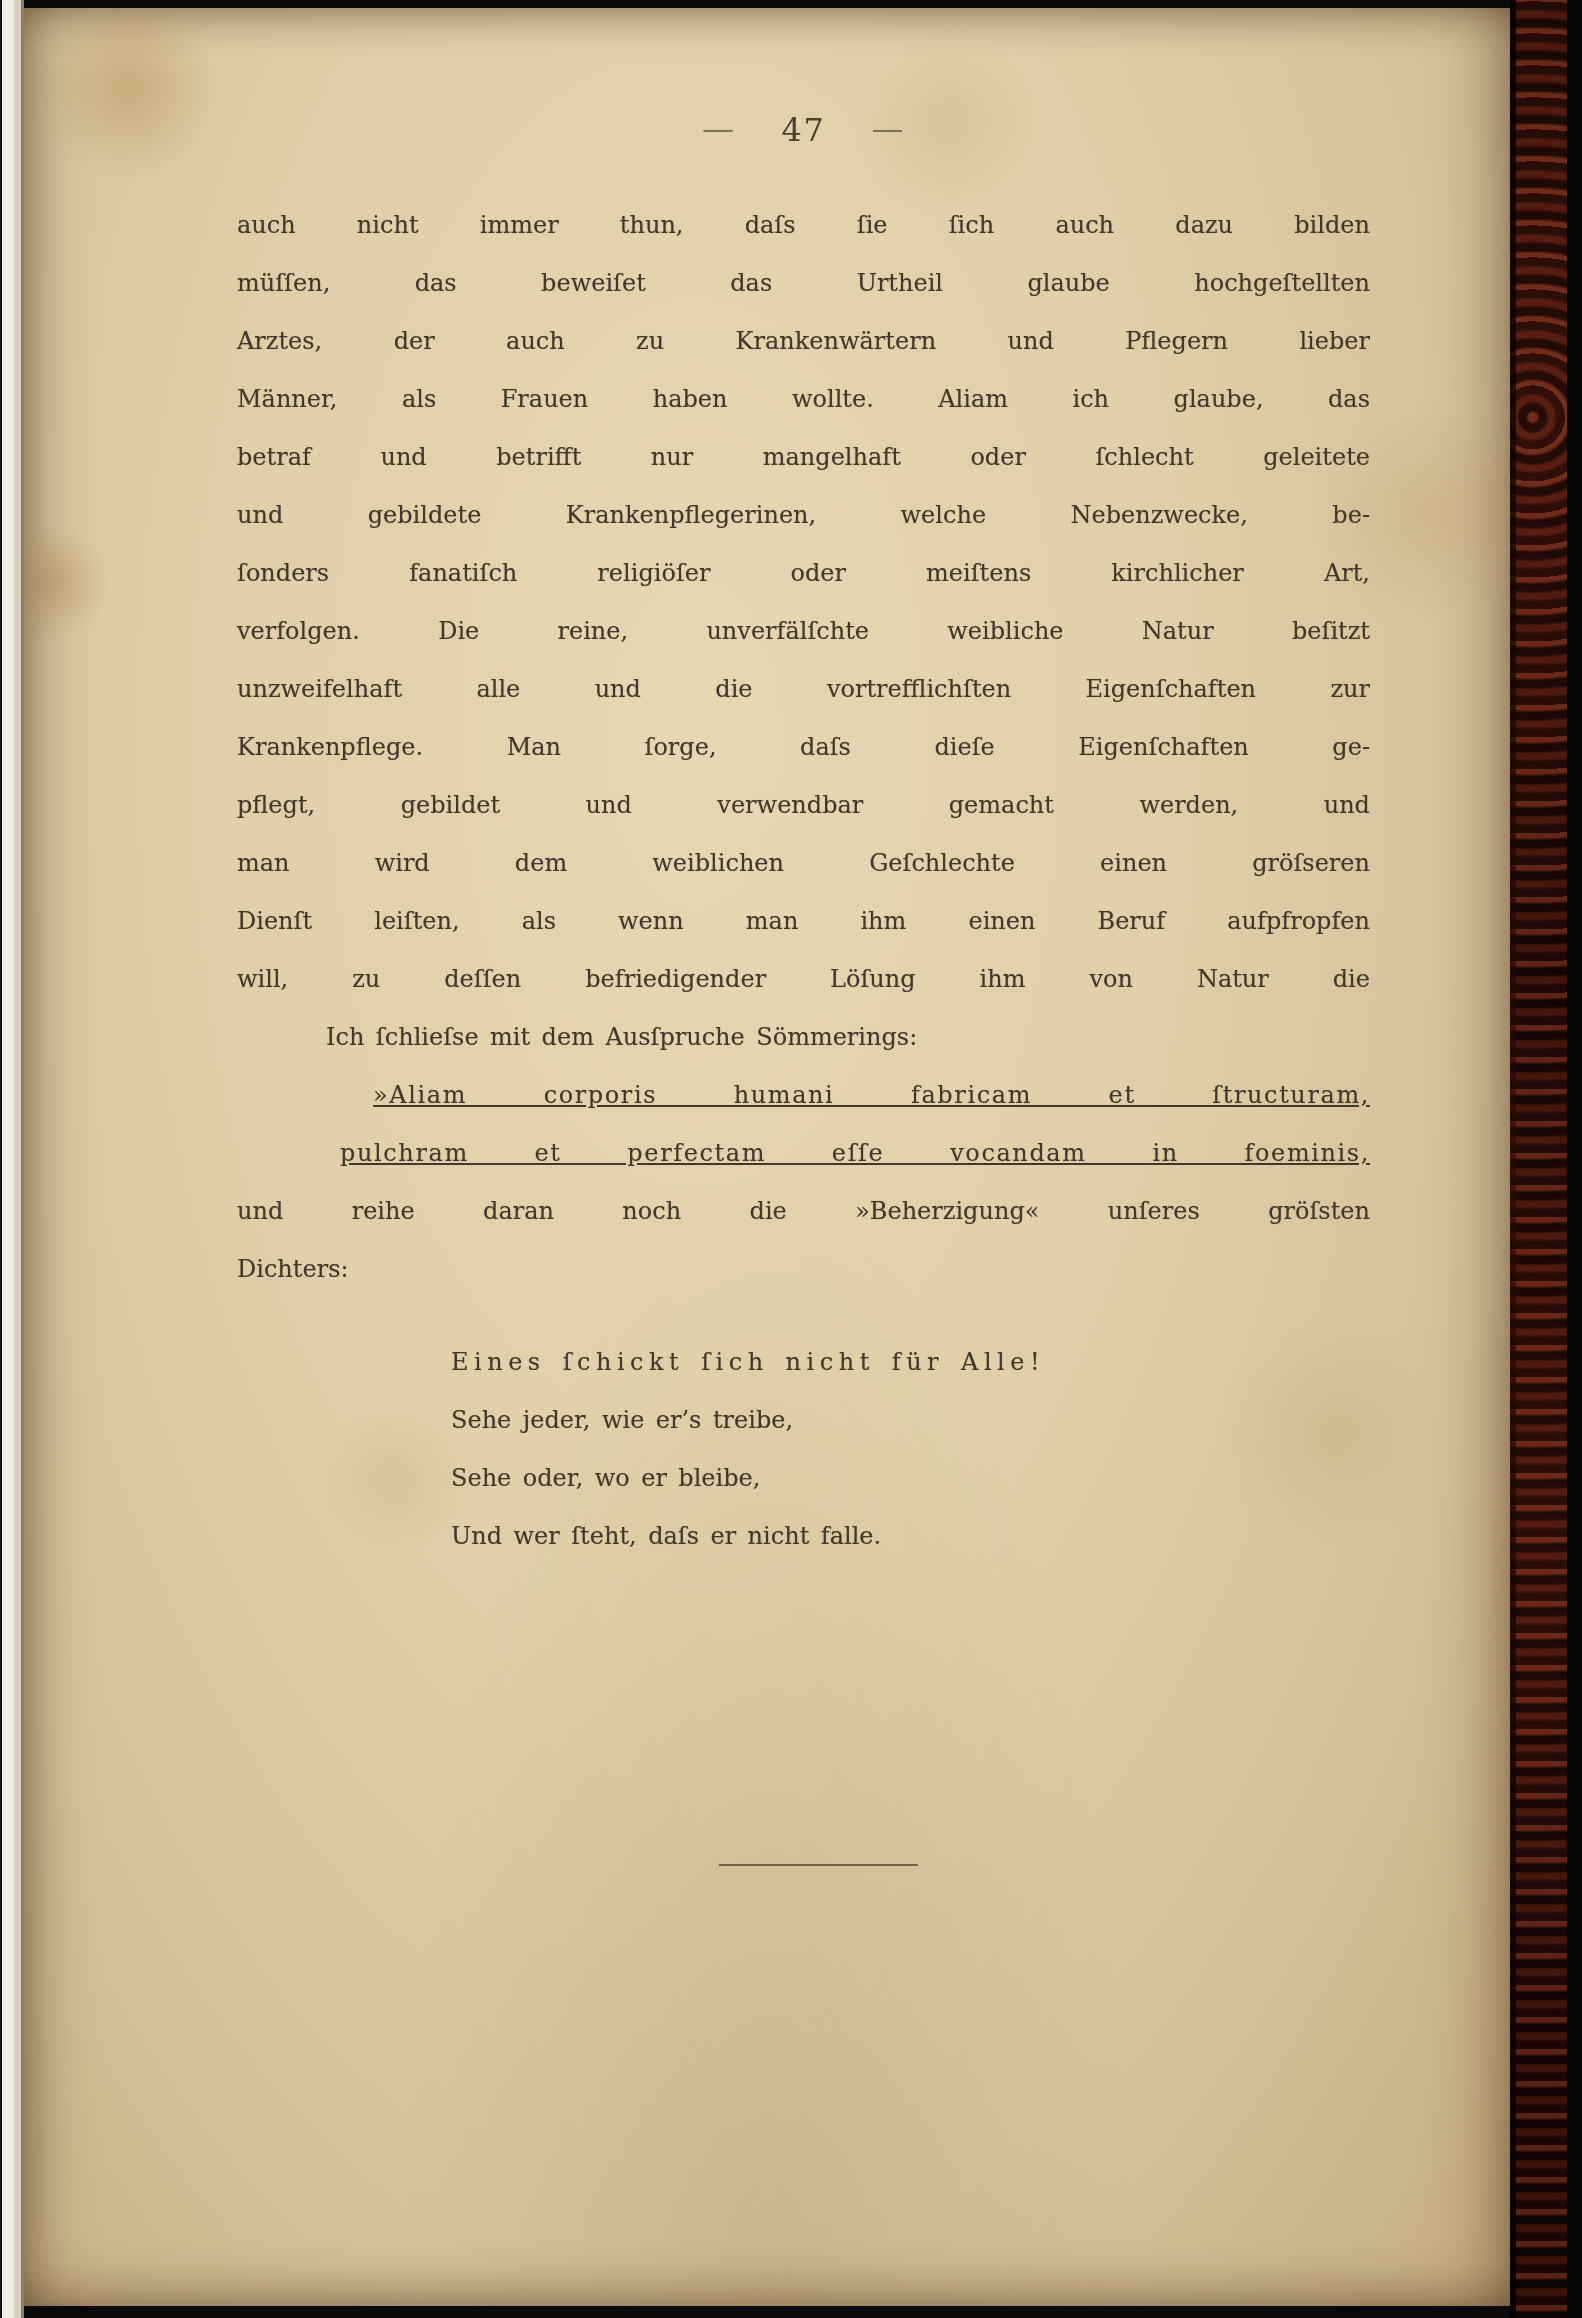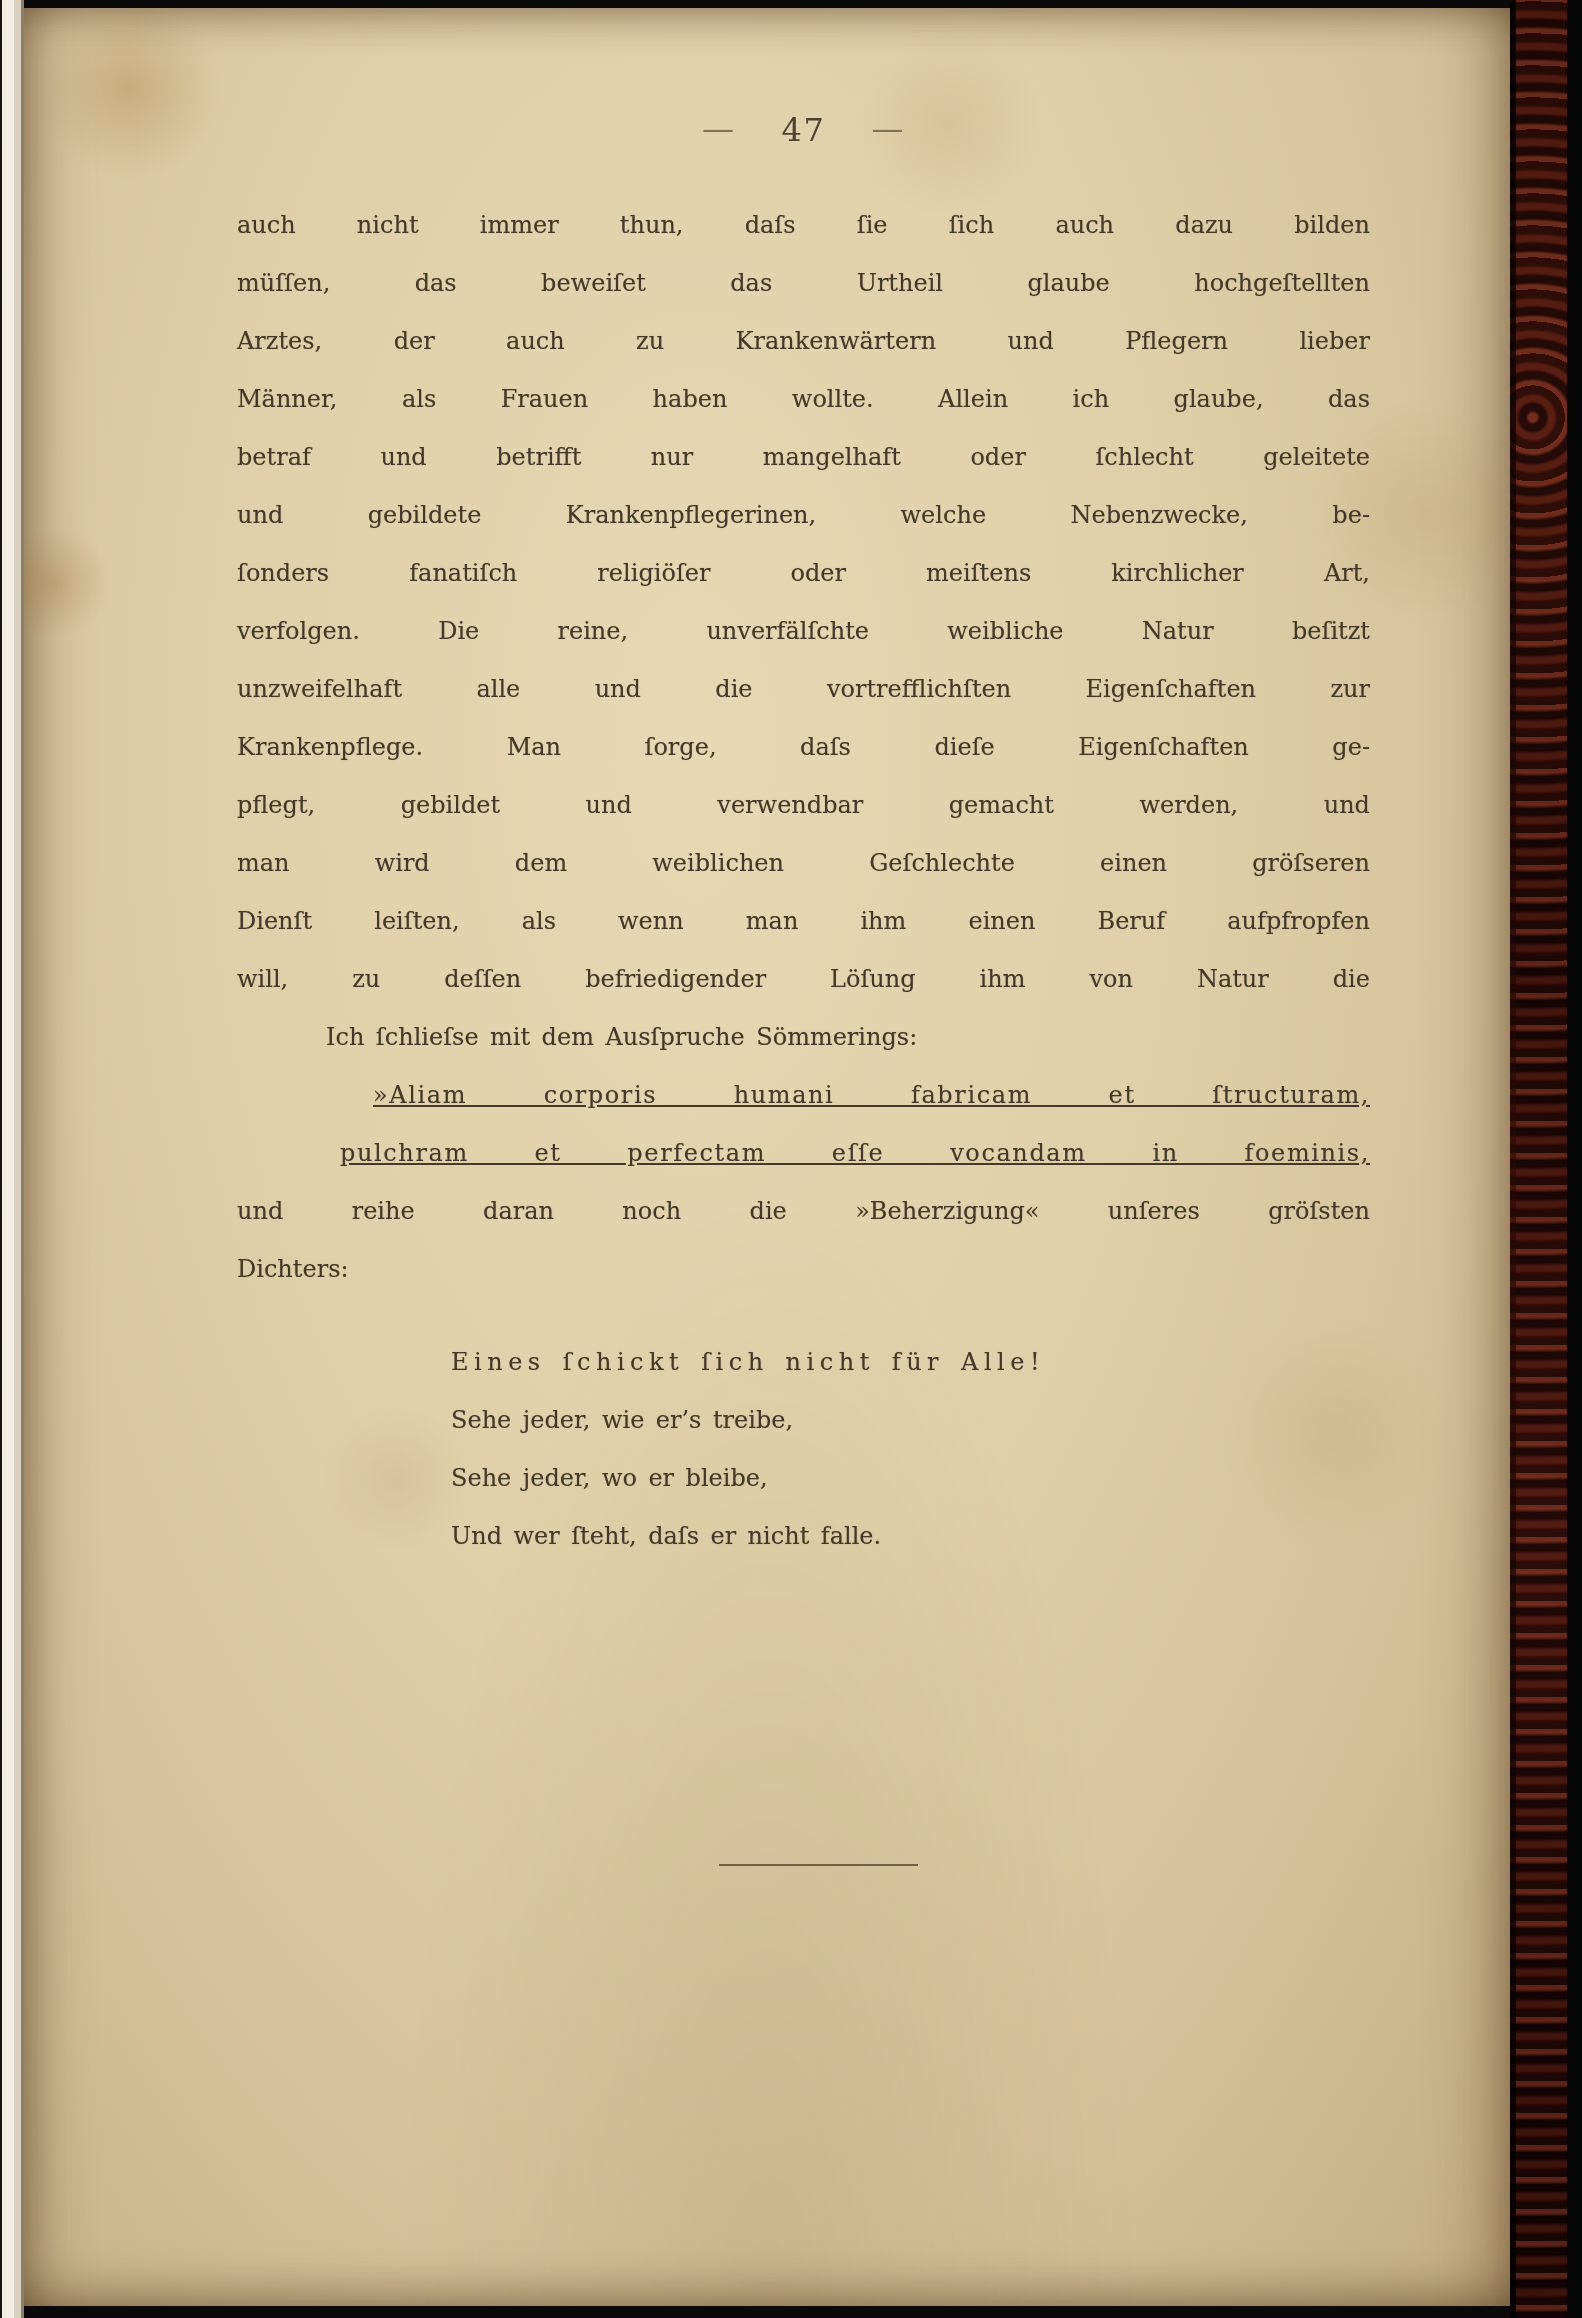--- a/index.html
+++ b/index.html
@@ -104,21 +104,21 @@
     <span class="num">47</span>
     <span class="dash">—</span>
   </div>
 
   <div class="textblock">
 
     <div>
         <div class="line just">auch nicht immer thun, daſs ſie ſich auch dazu bilden</div>
         <div class="line just">müſſen, das beweiſet das Urtheil glaube hochgeſtellten</div>
         <div class="line just">Arztes, der auch zu Krankenwärtern und Pflegern lieber</div>
-        <div class="line just">Männer, als Frauen haben wollte. Allein ich glaube, das</div>
+        <div class="line just">Männer, als Frauen haben wollte. Aliam ich glaube, das</div>
         <div class="line just">betraf und betrifft nur mangelhaft oder ſchlecht geleitete</div>
         <div class="line just">und gebildete Krankenpflegerinen, welche Nebenzwecke, be-</div>
         <div class="line just">ſonders fanatiſch religiöſer oder meiſtens kirchlicher Art,</div>
         <div class="line just">verfolgen. Die reine, unverfälſchte weibliche Natur beſitzt</div>
         <div class="line just">unzweifelhaft alle und die vortrefflichſten Eigenſchaften zur</div>
         <div class="line just">Krankenpflege. Man ſorge, daſs dieſe Eigenſchaften ge-</div>
         <div class="line just">pflegt, gebildet und verwendbar gemacht werden, und</div>
         <div class="line just">man wird dem weiblichen Geſchlechte einen gröſseren</div>
         <div class="line just">Dienſt leiſten, als wenn man ihm einen Beruf aufpfropfen</div>
         <div class="line just">will, zu deſſen befriedigender Löſung ihm von Natur die</div>
@@ -132,21 +132,21 @@
       </div>
 
     <div>
         <div class="line just">und reihe daran noch die »Beherzigung« unſeres gröſsten</div>
         <div class="line">Dichters:</div>
       </div>
 
     <div class="poem">
         <div class="line">Eines ſchickt ſich nicht für Alle!</div>
         <div class="line">Sehe jeder, wie er’s treibe,</div>
-        <div class="line">Sehe jeder, wo er bleibe,</div>
+        <div class="line">Sehe oder, wo er bleibe,</div>
         <div class="line">Und wer ſteht, daſs er nicht falle.</div>
       </div>
 
   </div>
 
   <div class="divider-rule"></div>
 
   <div class="left-sliver"></div>
   <div class="cover-edge"></div>
   <div class="right-black"></div>

